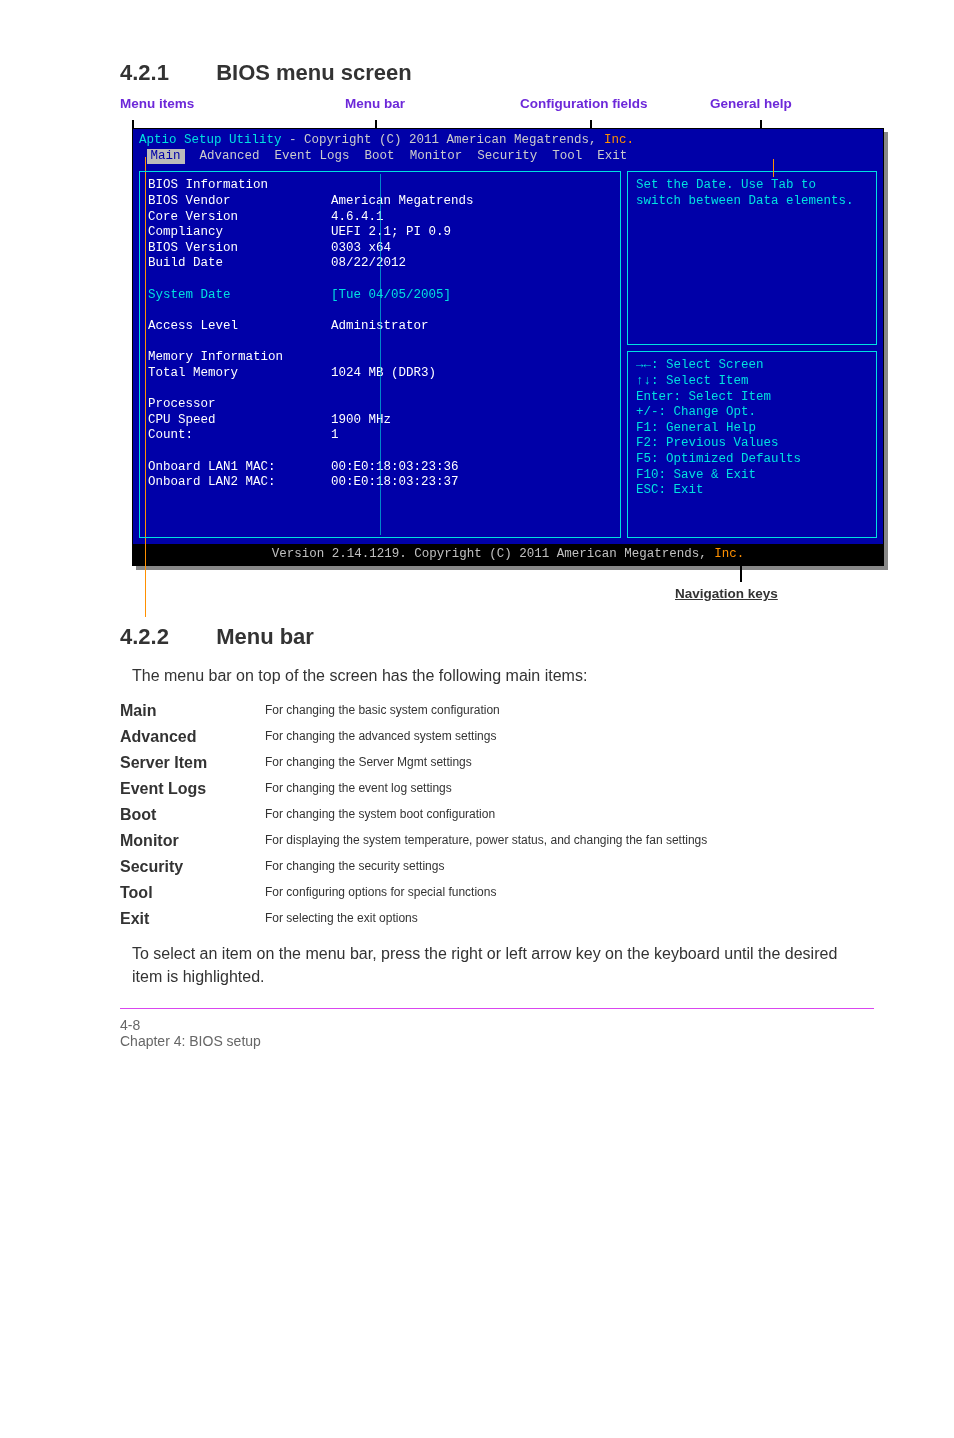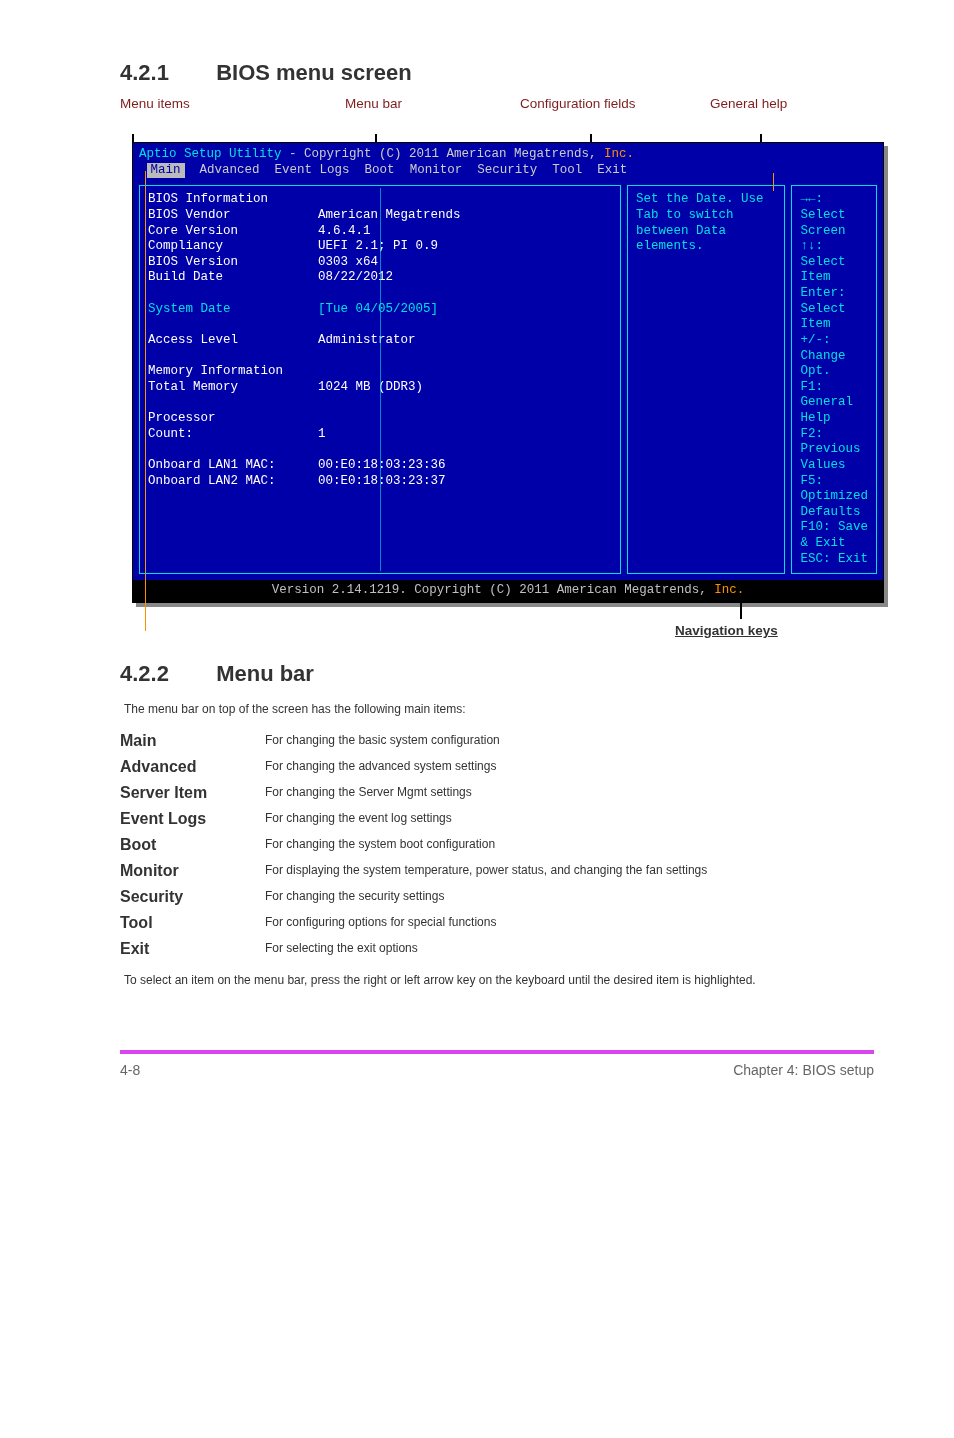--- a/index.html
+++ b/index.html
@@ -19,23 +19,23 @@
     color: #333;
     margin-bottom: 10px;
   }
   .heading .num {
     display: inline-block;
     width: 90px;
   }
   .labels-row {
     display: flex;
     font-size: 13.5px;
-    font-weight: normal;
-    color: #7f1d1d;
-    margin-bottom: 18px;
+    font-weight: bold;
+    color: #6d28d9;
+    margin-bottom: 4px;
     position: relative;
     height: 20px;
   }
   .labels-row .lbl {
     position: absolute;
   }
   .tick {
     position: absolute;
     width: 2px;
     height: 8px;
@@ -80,32 +80,32 @@
   }
   .bios-left {
     flex: 1;
     border: 1px solid #00e0e0;
     padding: 6px 8px;
     position: relative;
   }
   .bios-right {
     width: 250px;
     display: flex;
-    flex-direction: row;
+    flex-direction: column;
     gap: 6px;
   }
   .bios-right-top, .bios-right-bot {
     border: 1px solid #00e0e0;
     padding: 6px 8px;
   }
   .bios-right-top { min-height: 160px; }
   .bios-right-bot { flex: 1; }
   .cyan { color: #00e0e0; }
   .white { color: #ffffff; }
-  .row { display: flex; }
+  .row { display: flex; gap: 13px; }
   .row .k { width: 170px; }
   .row .v { flex: 1; }
   .inner-split {
     position: absolute;
     left: 50%;
     top: 2px;
     bottom: 2px;
     width: 1px;
     background: #00e0e0;
     opacity: 0.6;
@@ -135,48 +135,49 @@
   }
   .nav-keys-label {
     position: absolute;
     left: 555px;
     top: 20px;
     font-size: 13.5px;
     font-weight: bold;
     text-decoration: underline;
   }
   .body-text {
-    font-size: 12px;
+    font-size: 16px;
     color: #333;
-    margin: 14px 4px;
+    margin: 14px 12px;
     line-height: 1.45;
   }
   .def-row {
     display: flex;
     margin: 8px 0;
   }
   .def-row .term {
     width: 145px;
     font-weight: bold;
     font-size: 16px;
     flex-shrink: 0;
   }
   .def-row .def {
     font-size: 12px;
     flex: 1;
     line-height: 1.4;
   }
   .page-footer {
-    border-top: 4px solid #d946ef;
-    margin-top: 60px;
+    border-top: 1px solid #d946ef;
+    margin-top: 20px;
     padding-top: 8px;
     display: flex;
     justify-content: space-between;
     font-size: 14px;
     color: #666;
+    flex-direction: column;
   }
   .tick-wrap {
     position: relative;
     height: 8px;
   }
   .orange-tick {
     position: absolute;
     width: 1px;
     background: #ff9000;
   }
@@ -265,20 +266,24 @@
             <span class="v"></span>
           </div>
         <div class="row white">
             <span class="k">Total Memory</span>
             <span class="v">1024 MB (DDR3)</span>
           </div>
         <br>
         <div class="row white">
             <span class="k">Processor</span>
             <span class="v"></span>
+          </div>
+        <div class="row white">
+            <span class="k">CPU Speed</span>
+            <span class="v">1900 MHz</span>
           </div>
         <div class="row white">
             <span class="k">Count:</span>
             <span class="v">1</span>
           </div>
         <br>
         <div class="row white">
             <span class="k">Onboard LAN1 MAC:</span>
             <span class="v">00:E0:18:03:23:36</span>
           </div>

